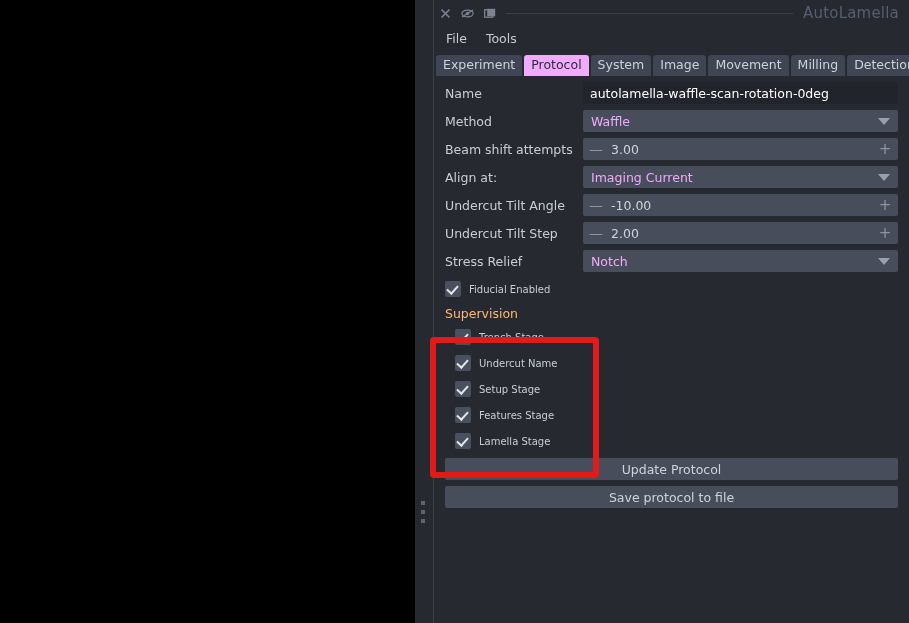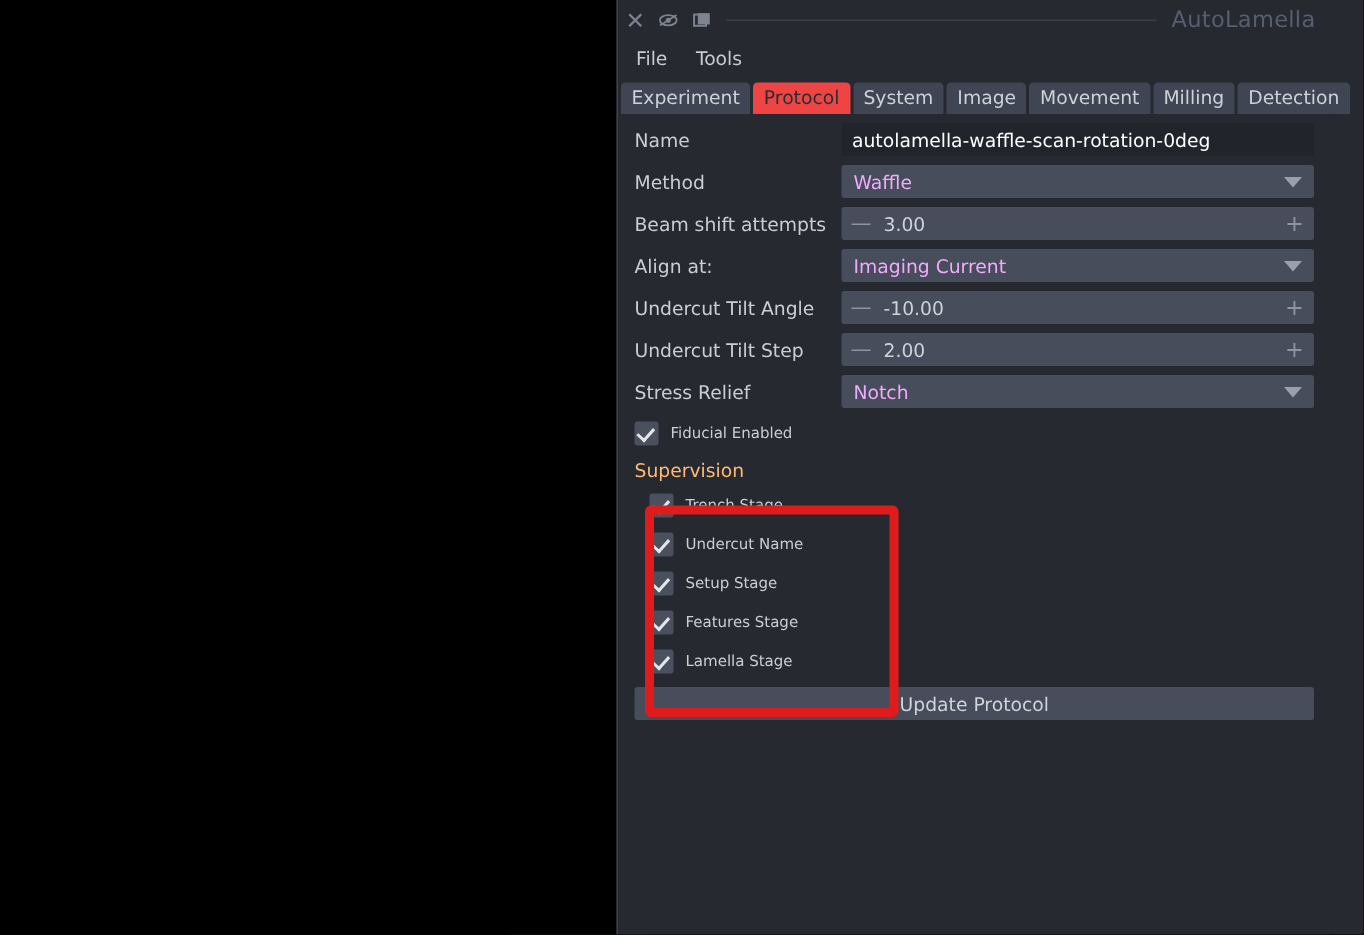--- a/index.html
+++ b/index.html
@@ -49,21 +49,21 @@
   }
   .splitter-handle i {
     display: block;
     width: 4px; height: 4px;
     background: #5d6472;
   }
 
   
   .dock {
     position: absolute;
-    left: 411px; top: 0;
+    left: 433px; top: 0;
     width: 476px; height: 623px;
     background: #262930;
     border-left: 1px solid #3b4049;
   }
 
   
   .titlebar {
     position: relative;
     height: 26px;
     display: flex;
@@ -119,21 +119,21 @@
     background: #3f4552;
     color: #cdd2da;
     font-size: 12.5px;
     padding: 3px 7px 4px 7px;
     border-radius: 3px 3px 0 0;
     white-space: nowrap;
     cursor: default;
     line-height: 14px;
   }
   .tab.active {
-    background: #ef4444;
+    background: #f0abfc;
     color: #2a2d34;
   }
 
   
   .form-body {
     position: relative;
     background: #262930;
     padding: 6px 11px 0 11px;
   }
 
@@ -423,19 +423,20 @@
         <div class="chk-row">
           <span class="chk checked"></span>
           <span class="chk-label">Lamella Stage</span>
         </div>
       </div>
 
     </div>
 
     <div class="buttons-wrap">
       <button class="btn-wide">Update Protocol</button>
+      <button class="btn-wide">Save protocol to file</button>
     </div>
 
   </div>
 
   <div class="annot-box" style="border-color: rgb(224, 27, 27);"></div>
 
 </div>
 
 </body></html>

